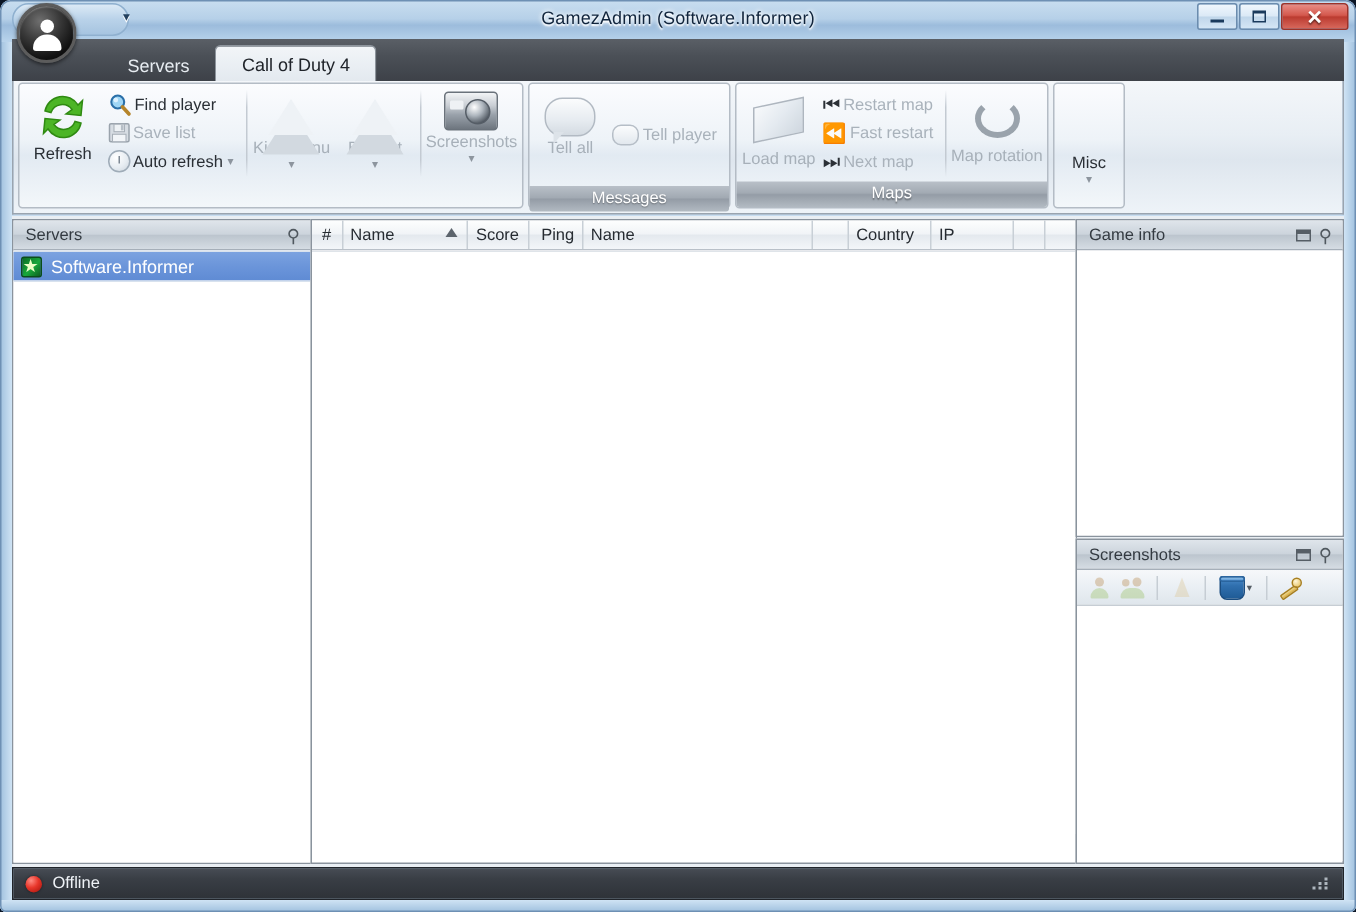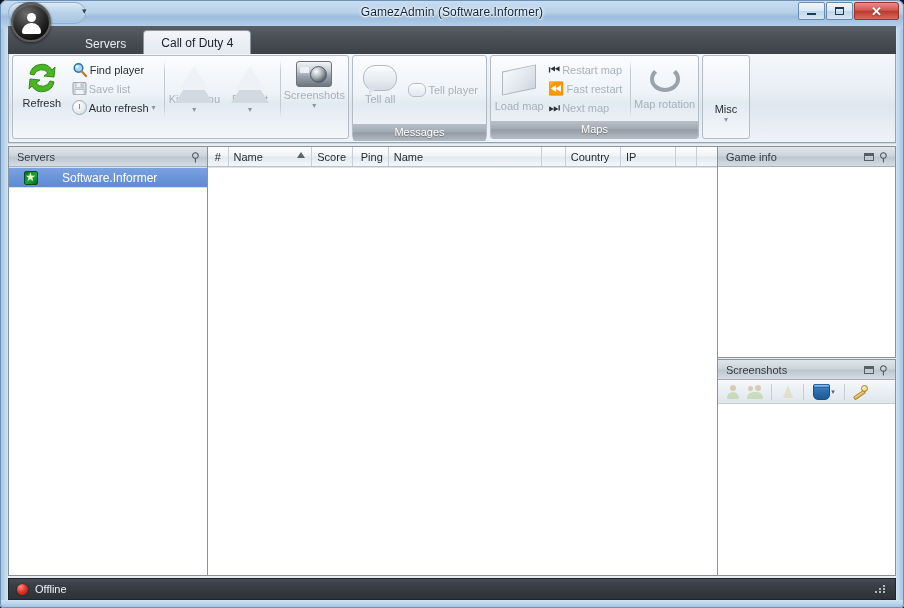--- a/index.html
+++ b/index.html
@@ -342,22 +342,22 @@
     width: 10px; height: 8px; border: 1px solid #565e66; border-top-width: 3px; box-sizing: border-box;
   }
   .cap-btn .pin-glyph {
     font-size: 12px; line-height: 12px;
   }
 
   
   #servers-panel { left: 0; top: 2px; width: 200px; height: 430px; }
   .server-item {
     height: 19px;
-    display: flex; align-items: center; gap: 24px;
-    padding-left: 15px;
+    display: flex; align-items: center; gap: 6px;
+    padding-left: 5px;
     background: linear-gradient(to bottom, #7ba2e0 0%, #6b95da 50%, #5f8bd4 100%);
     color: #ffffff; font-size: 12px;
     border-top: 1px solid #d8e2ee;
     border-bottom: 1px solid #d8e2ee;
   }
   .si-icon {
     width: 14px; height: 14px; border-radius: 2px;
     background: linear-gradient(to bottom right, #0d6b24, #18a83b 55%, #0c5e20);
     border: 1px solid #0a4d1b;
     box-sizing: border-box;

